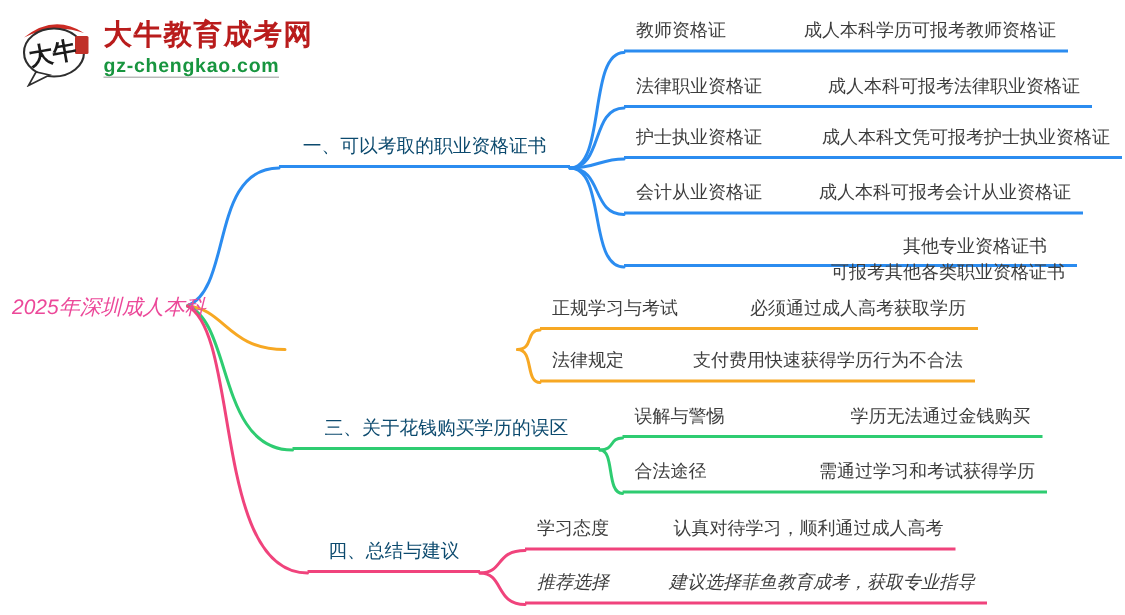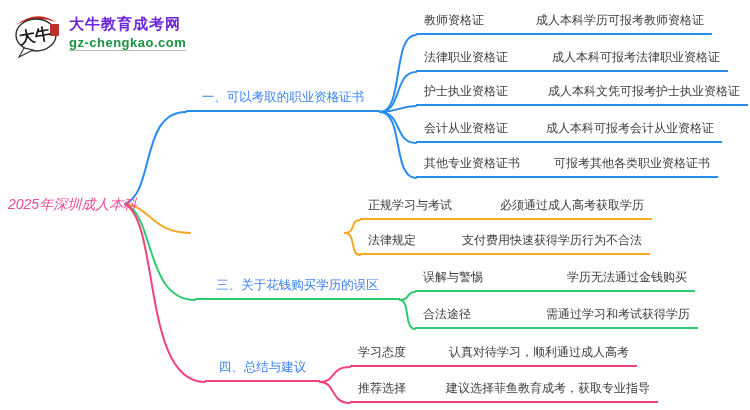--- a/index.html
+++ b/index.html
@@ -4,32 +4,32 @@
 <style>
   html,body { margin:0; padding:0; background:#fff; }
   .stage {
     position:relative; width:750px; height:410px; background:#ffffff;
     overflow:hidden; font-family:"Liberation Sans","DejaVu Sans",sans-serif;
   }
   svg.wires { position:absolute; left:0; top:0; width:750px; height:410px; }
   svg.wires path { fill:none; stroke-width:2; stroke-linecap:round; }
 
   .logo { position:absolute; left:10px; top:8px; display:flex; align-items:center; gap:7px; }
-  .logo-title { font-size:15px; font-weight:bold; color:#6d28d9; letter-spacing:1px; line-height:1.15; }
+  .logo-title { font-size:19px; font-weight:bold; color:#b91c1c; letter-spacing:1px; line-height:1.15; }
   .logo-domain { font-size:13px; font-weight:bold; color:#18953f; letter-spacing:.5px;
                  border-bottom:1px solid #b9b9b9; padding-bottom:0; display:inline-block; }
 
   .root {
     position:absolute; left:8px; top:196px; font-size:14px; color:#ec4899; white-space:nowrap;font-style:italic;
   }
 
   .blabel {
     position:absolute; box-sizing:border-box; height:22px; border-bottom:2px solid;
     display:flex; align-items:flex-end; justify-content:center; padding-bottom:4px;
-    font-size:12.5px; color:#3b82f6; white-space:nowrap;
+    font-size:12.5px; color:#0c4a6e; white-space:nowrap;
   }
   .row {
     position:absolute; box-sizing:border-box; height:22px; border-bottom:2px solid;
     display:flex; align-items:flex-end; justify-content:space-between;
     padding:0 8px 4px 8px; font-size:12px; color:#3d3d3d; white-space:nowrap;
   }
   .row .lbl { margin-right:12px; }
 </style>
 </head>
 <body>
@@ -87,21 +87,21 @@
     <span class="dsc">成人本科可报考法律职业资格证</span>
   </div>
   <div class="row" style="left: 416px; top: 84px; width: 332px; border-bottom-color: rgb(43, 140, 240);">
     <span class="lbl">护士执业资格证</span>
     <span class="dsc">成人本科文凭可报考护士执业资格证</span>
   </div>
   <div class="row" style="left: 416px; top: 121px; width: 306px; border-bottom-color: rgb(43, 140, 240);">
     <span class="lbl">会计从业资格证</span>
     <span class="dsc">成人本科可报考会计从业资格证</span>
   </div>
-  <div class="row" style="left: 416px; top: 156px; width: 302px; border-bottom-color: rgb(43, 140, 240);">
+  <div class="row" style="left: 416px; top: 156px; width: 302px; border-bottom-color: rgb(43, 140, 240); flex-direction: column;">
     <span class="lbl">其他专业资格证书</span>
     <span class="dsc">可报考其他各类职业资格证书</span>
   </div>
 
   <div class="row" style="left: 360px; top: 198px; width: 292px; border-bottom-color: rgb(247, 168, 35);">
     <span class="lbl">正规学习与考试</span>
     <span class="dsc">必须通过成人高考获取学历</span>
   </div>
   <div class="row" style="left: 360px; top: 233px; width: 290px; border-bottom-color: rgb(247, 168, 35);">
     <span class="lbl">法律规定</span>
@@ -114,18 +114,18 @@
   </div>
   <div class="row" style="left: 415px; top: 307px; width: 283px; border-bottom-color: rgb(46, 204, 113); gap: 24px;">
     <span class="lbl">合法途径</span>
     <span class="dsc">需通过学习和考试获得学历</span>
   </div>
 
   <div class="row" style="left: 350px; top: 345px; width: 287px; border-bottom-color: rgb(240, 67, 124);">
     <span class="lbl">学习态度</span>
     <span class="dsc">认真对待学习，顺利通过成人高考</span>
   </div>
-  <div class="row" style="left: 350px; top: 381px; width: 308px; border-bottom-color: rgb(240, 67, 124);">
+  <div class="row" style="left: 350px; top: 381px; width: 308px; border-bottom-color: rgb(240, 67, 124); font-style: italic;">
     <span class="lbl">推荐选择</span>
     <span class="dsc">建议选择菲鱼教育成考，获取专业指导</span>
   </div>
 
 </div>
 
 </body></html>

